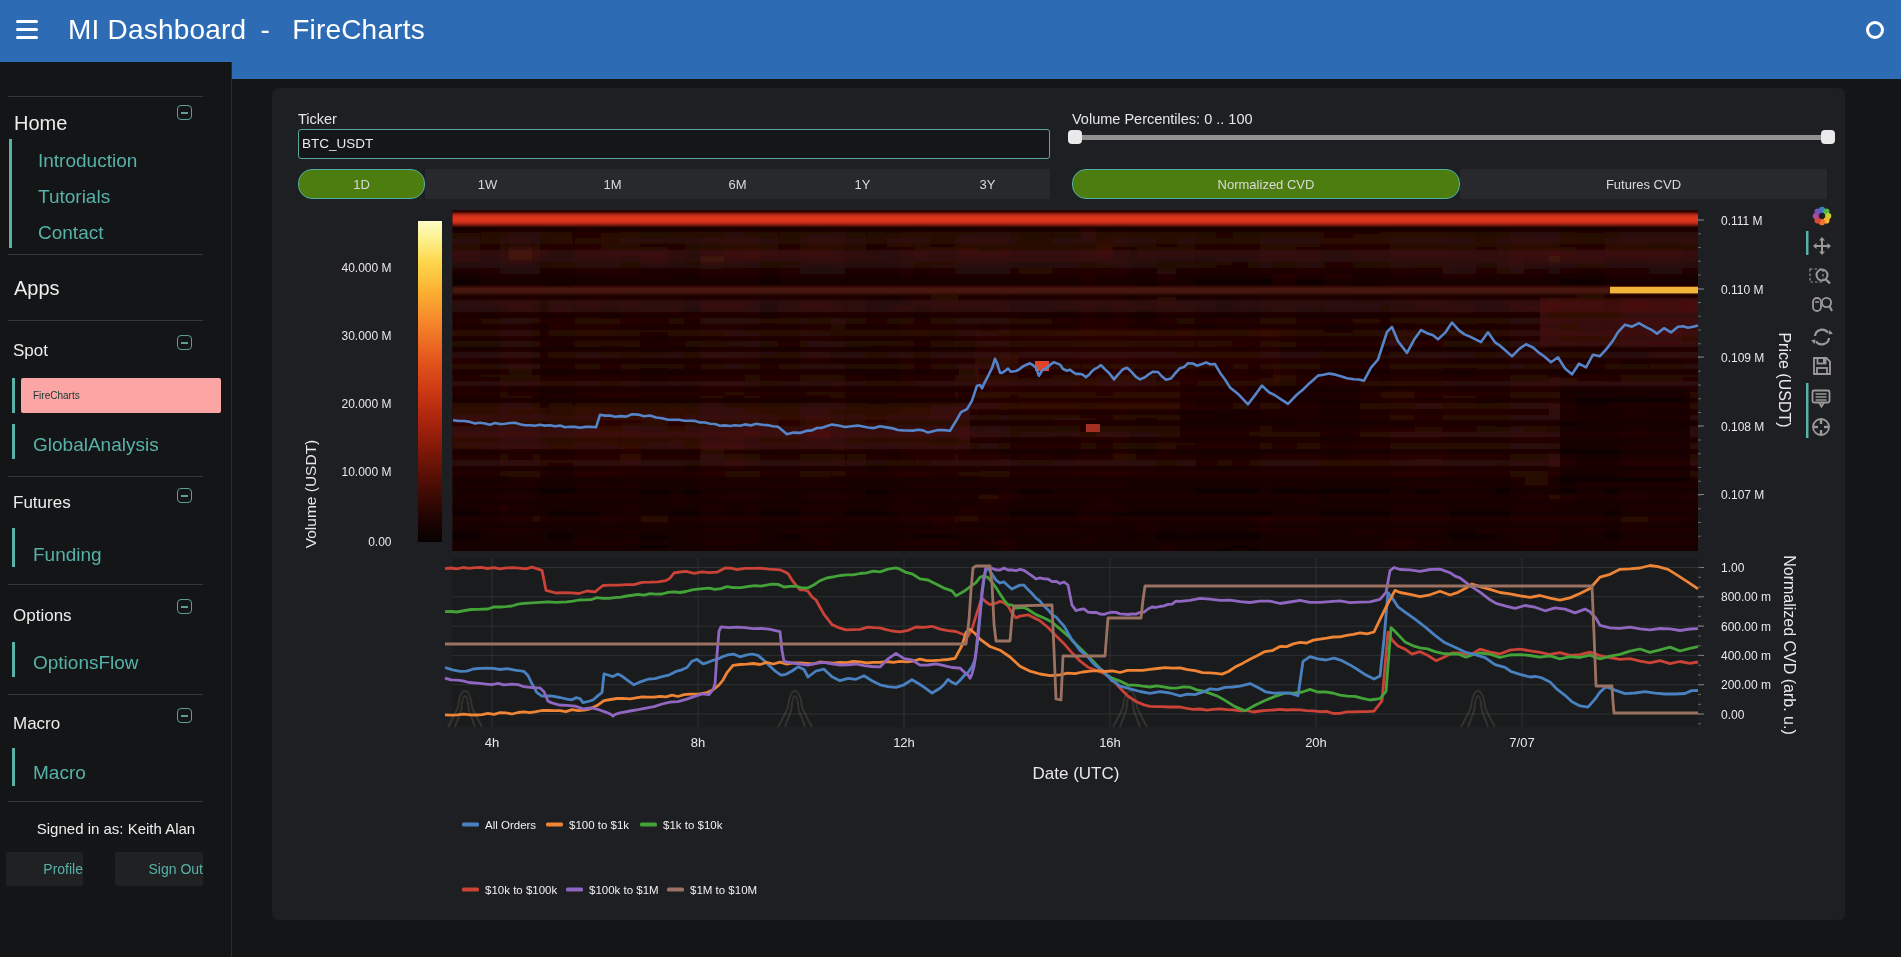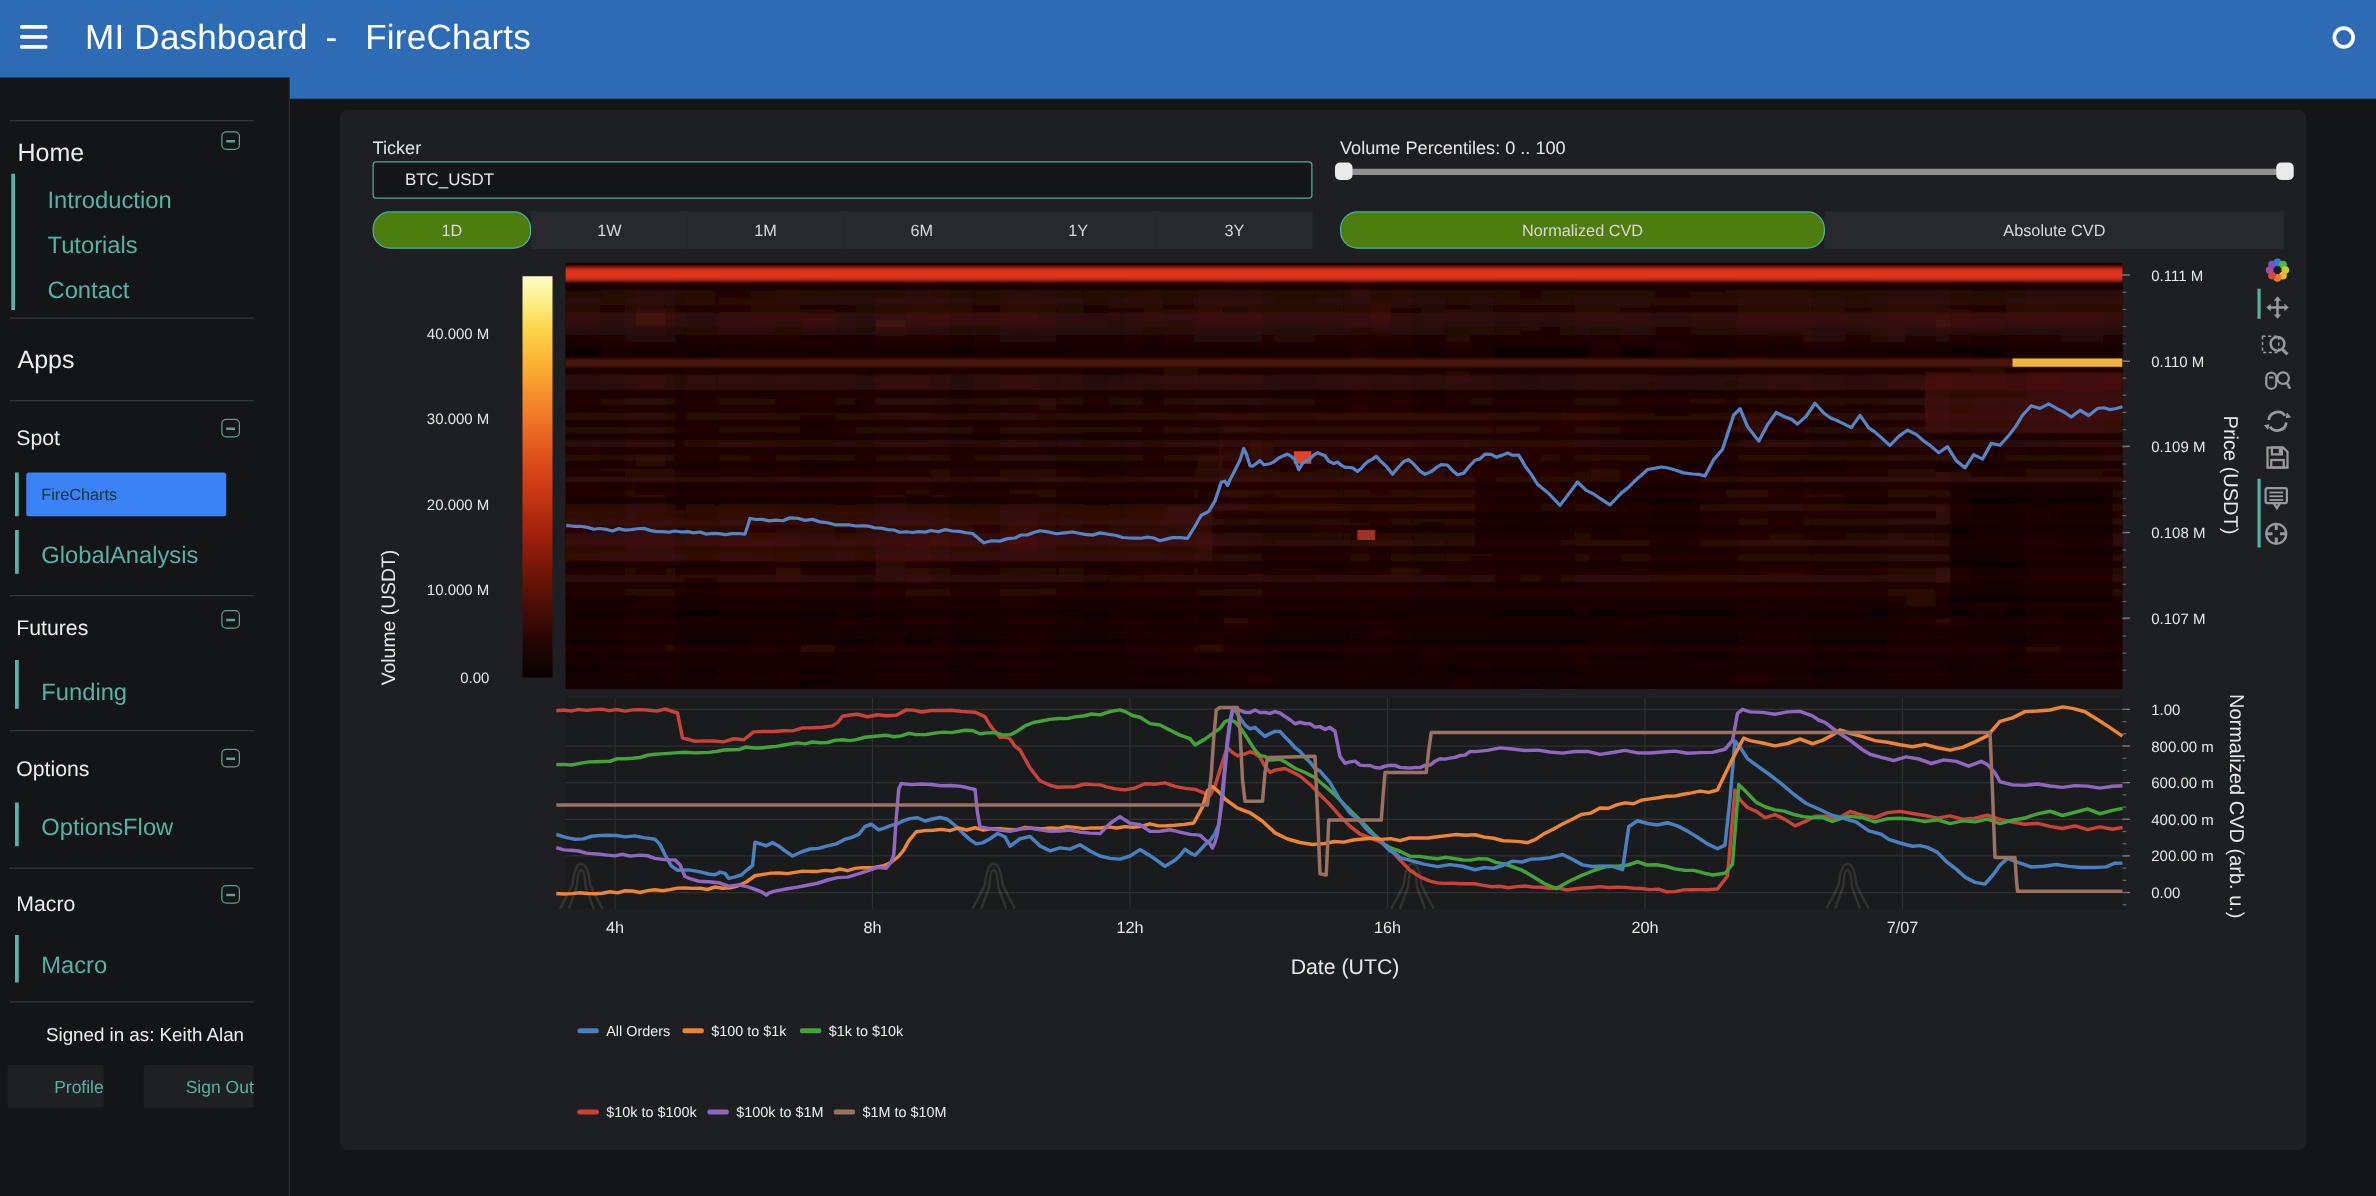--- a/index.html
+++ b/index.html
@@ -8,26 +8,26 @@
 .title{position:absolute;left:68px;top:14px;font-size:28px;color:#fff;letter-spacing:.2px}
 .topcircle{position:absolute;left:1866px;top:21px;width:18px;height:18px;border:3px solid #fff;border-radius:50%}
 .sidebar{position:absolute;left:0;top:62px;width:232px;height:895px;background:#141517;border-right:1px solid #2b2d2e}
 .hr{position:absolute;left:8px;width:195px;height:1px;background:#35373a}
 .shead{position:absolute;left:14px;color:#ededed;font-size:20px}
 .shead2{position:absolute;left:13px;color:#ededed;font-size:17px}
 .collapse{position:absolute;left:177px;width:15px;height:15px;border:1px solid #5e9e97;border-radius:4px}
 .collapse:before{content:"";position:absolute;left:3px;top:6px;width:7px;height:1.5px;background:#5e9e97}
 .tbar{position:absolute;width:2.5px;background:#57b2a8}
 .slink{position:absolute;left:33px;color:#57b2a8;font-size:19px}
-.fc-active{position:absolute;left:21px;width:160px;height:35px;background:#3b82f6;border-radius:2px;color:#143431;font-size:13px;line-height:35px;padding-left:12px}
+.fc-active{position:absolute;left:21px;width:200px;height:35px;background:#fca5a5;border-radius:2px;color:#143431;font-size:10px;line-height:35px;padding-left:12px}
 .signed{position:absolute;left:0;width:232px;text-align:center;color:#ededed;font-size:15px}
 .sbtn{position:absolute;height:34px;background:#1f2123;color:#57b2a8;font-size:14px;text-align:right;line-height:34px;border-radius:2px}
 .card{position:absolute;left:272px;top:88px;width:1573px;height:832px;background:#1e1f22;border-radius:6px}
 .label{position:absolute;color:#e6e6e6;font-size:14.5px}
-.tickerin{position:absolute;left:298px;top:129px;width:752px;height:30px;background:#141619;border:1px solid #57a79e;border-radius:3px;color:#e9e9e9;font-size:13.5px;line-height:28px;padding-left:25px}
+.tickerin{position:absolute;left:298px;top:129px;width:752px;height:30px;background:#141619;border:1px solid #57a79e;border-radius:3px;color:#e9e9e9;font-size:13.5px;line-height:28px;padding-left:3px}
 .btnrow{position:absolute;display:flex}
 .btn{height:30px;background:#28292c;color:#d9d9d9;font-size:13px;text-align:center;line-height:30px;border:1px solid #28292c}
 .btn.active{background:#4d7c0f;border:1px solid #4fb0a5;border-radius:14px}
 .slider-track{position:absolute;left:1075px;top:135px;width:753px;height:4.5px;background:#919191;border-radius:3px}
 .handle{position:absolute;top:-4.8px;width:14px;height:14px;background:#eaeaea;border-radius:4px}
 </style></head>
 <body>
 <div class="topbar">
   <div class="burger">
       <span></span>
@@ -86,21 +86,21 @@
   <div class="btn" style="width:125px">1Y</div>
   <div class="btn" style="width:125px">3Y</div>
 </div>
 <div class="label" style="left:1072px;top:111px">Volume Percentiles: 0 .. 100</div>
 <div class="slider-track">
     <div class="handle" style="left:-7px"></div>
     <div class="handle" style="right:-7px"></div>
   </div>
 <div class="btnrow" style="left:1072px;top:169px;width:755px">
   <div class="btn active" style="width:388px">Normalized CVD</div>
-  <div class="btn" style="width:367px">Absolute CVD</div>
+  <div class="btn" style="width:367px">Futures CVD</div>
 </div>
 
 <svg style="position:absolute;left:272px;top:200px" width="1573" height="715" viewBox="0 0 1573 715">
 <defs>
       <clipPath id="hm">
         <rect x="180.5" y="10.5" width="1245.5" height="340.5"></rect>
       </clipPath>
 <filter id="vb" x="-3%" y="-3%" width="106%" height="106%">
         <feGaussianBlur stdDeviation="0 1.4"></feGaussianBlur>
       </filter>

